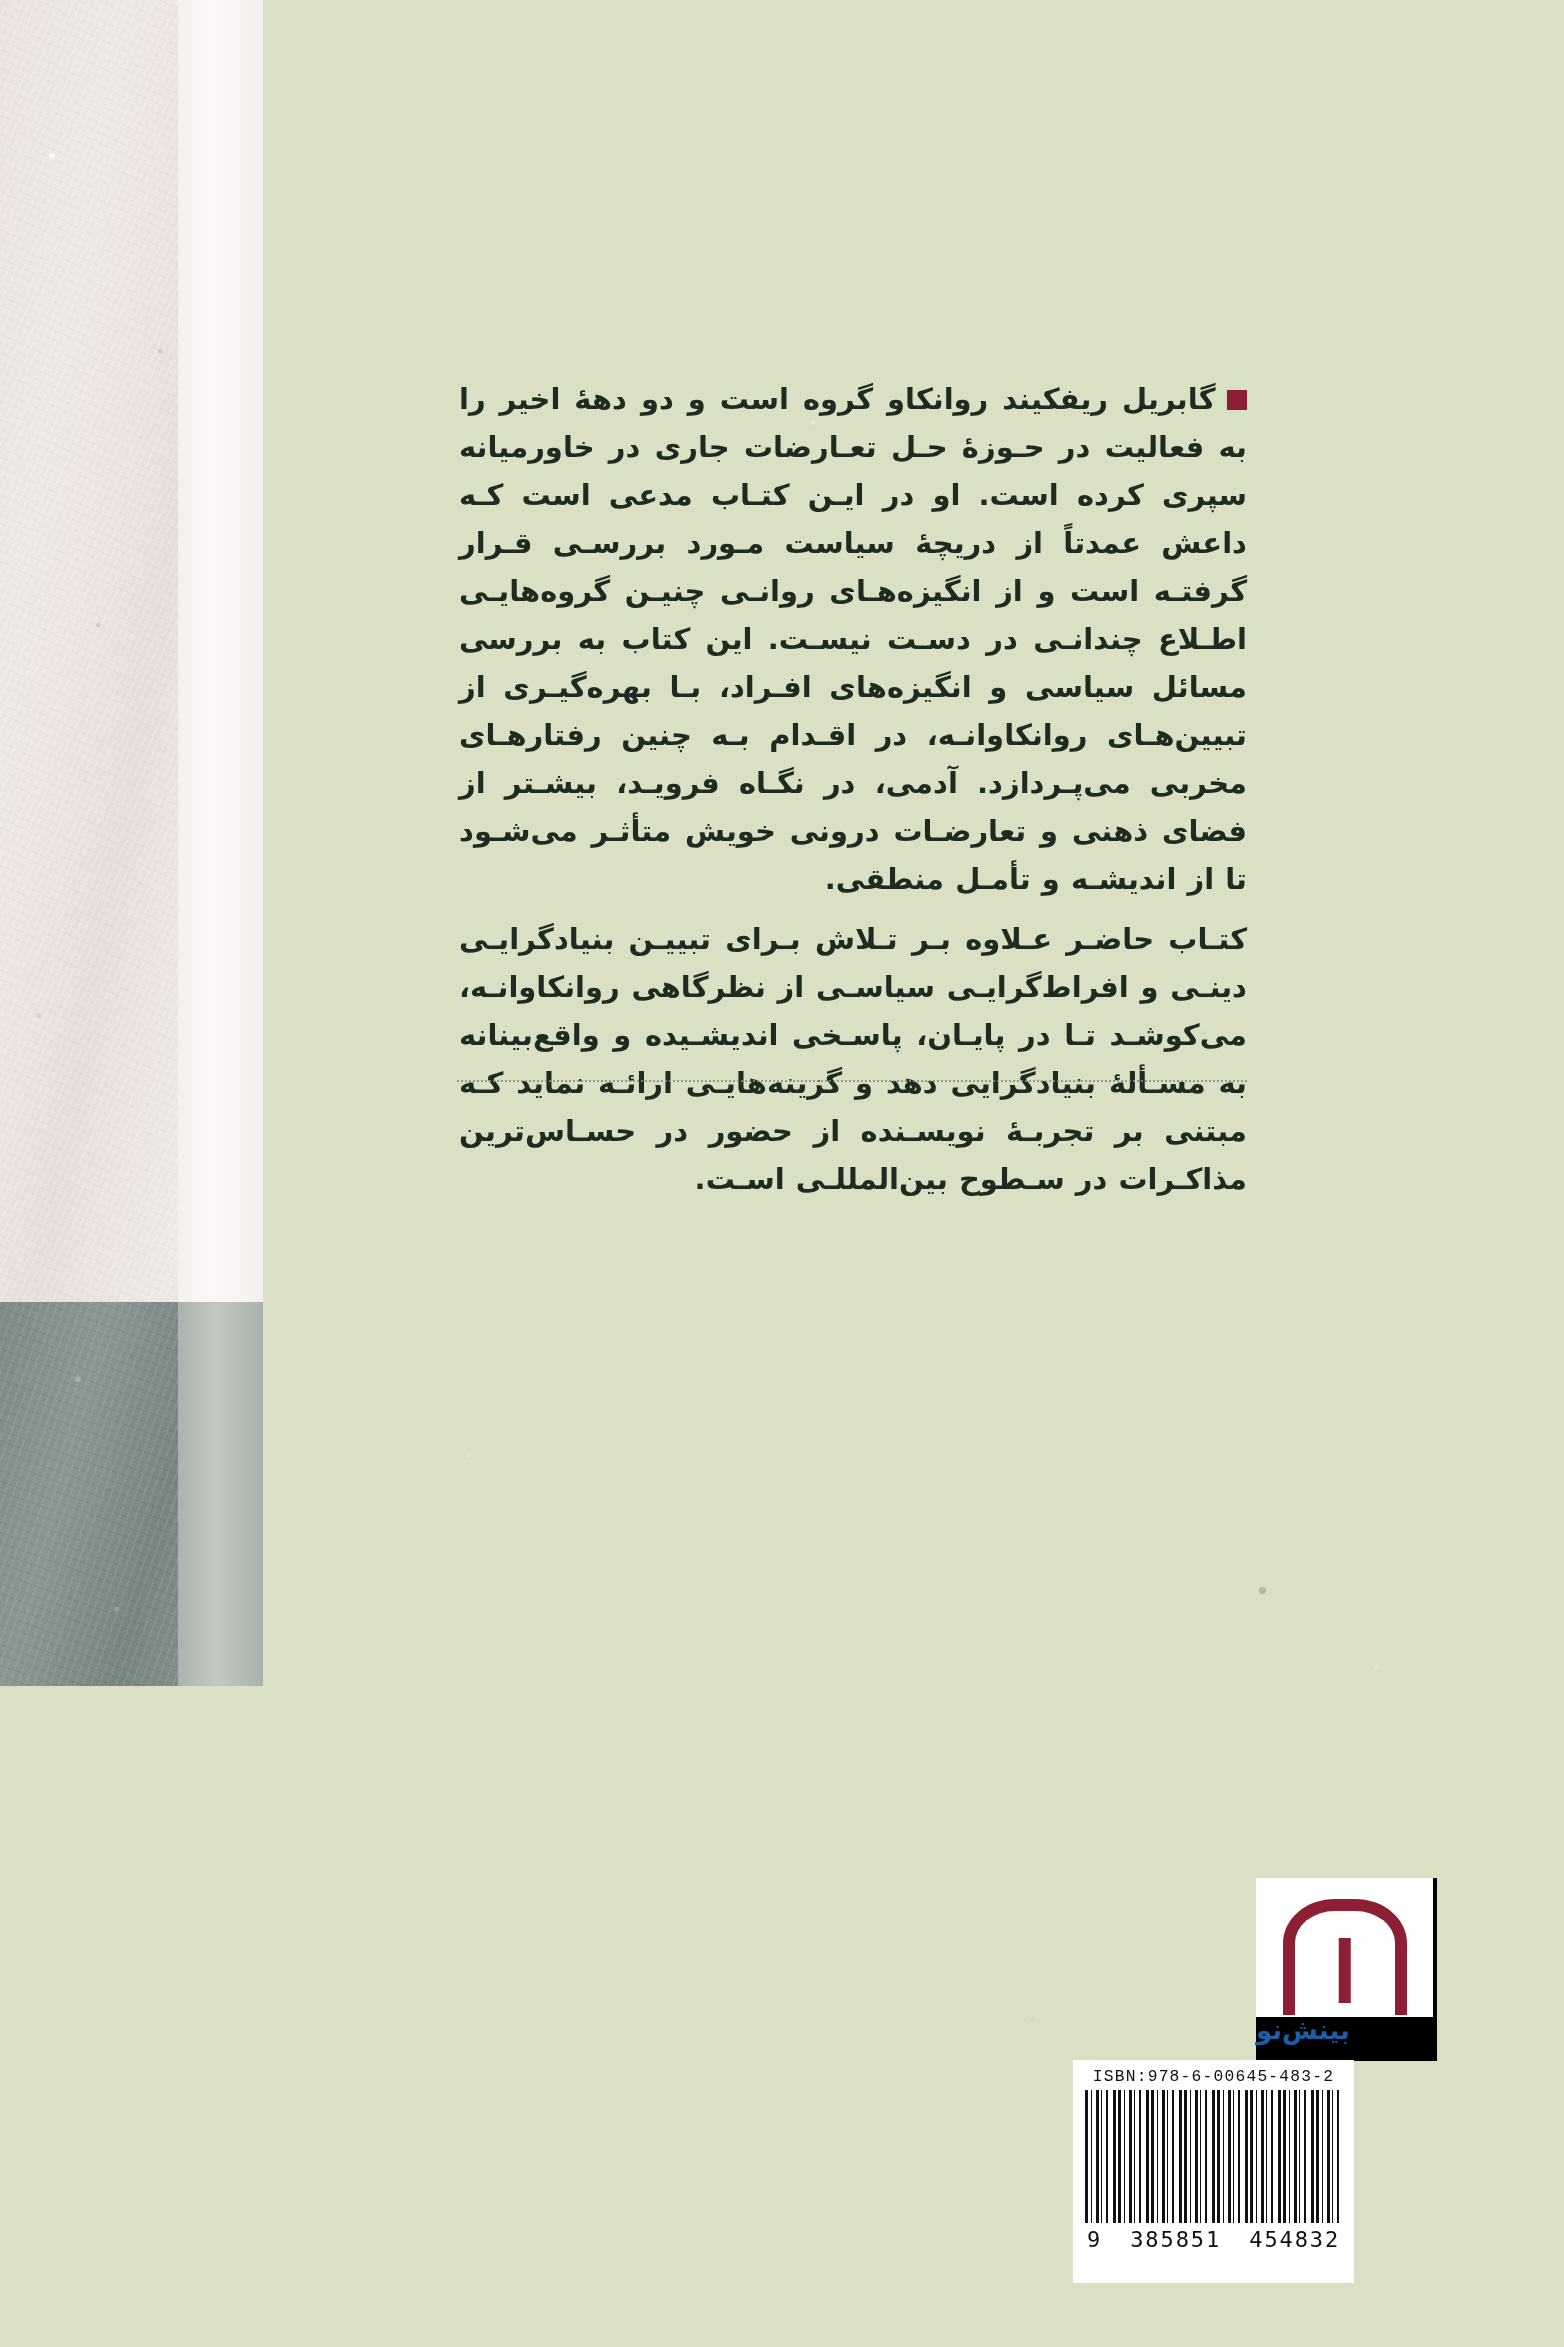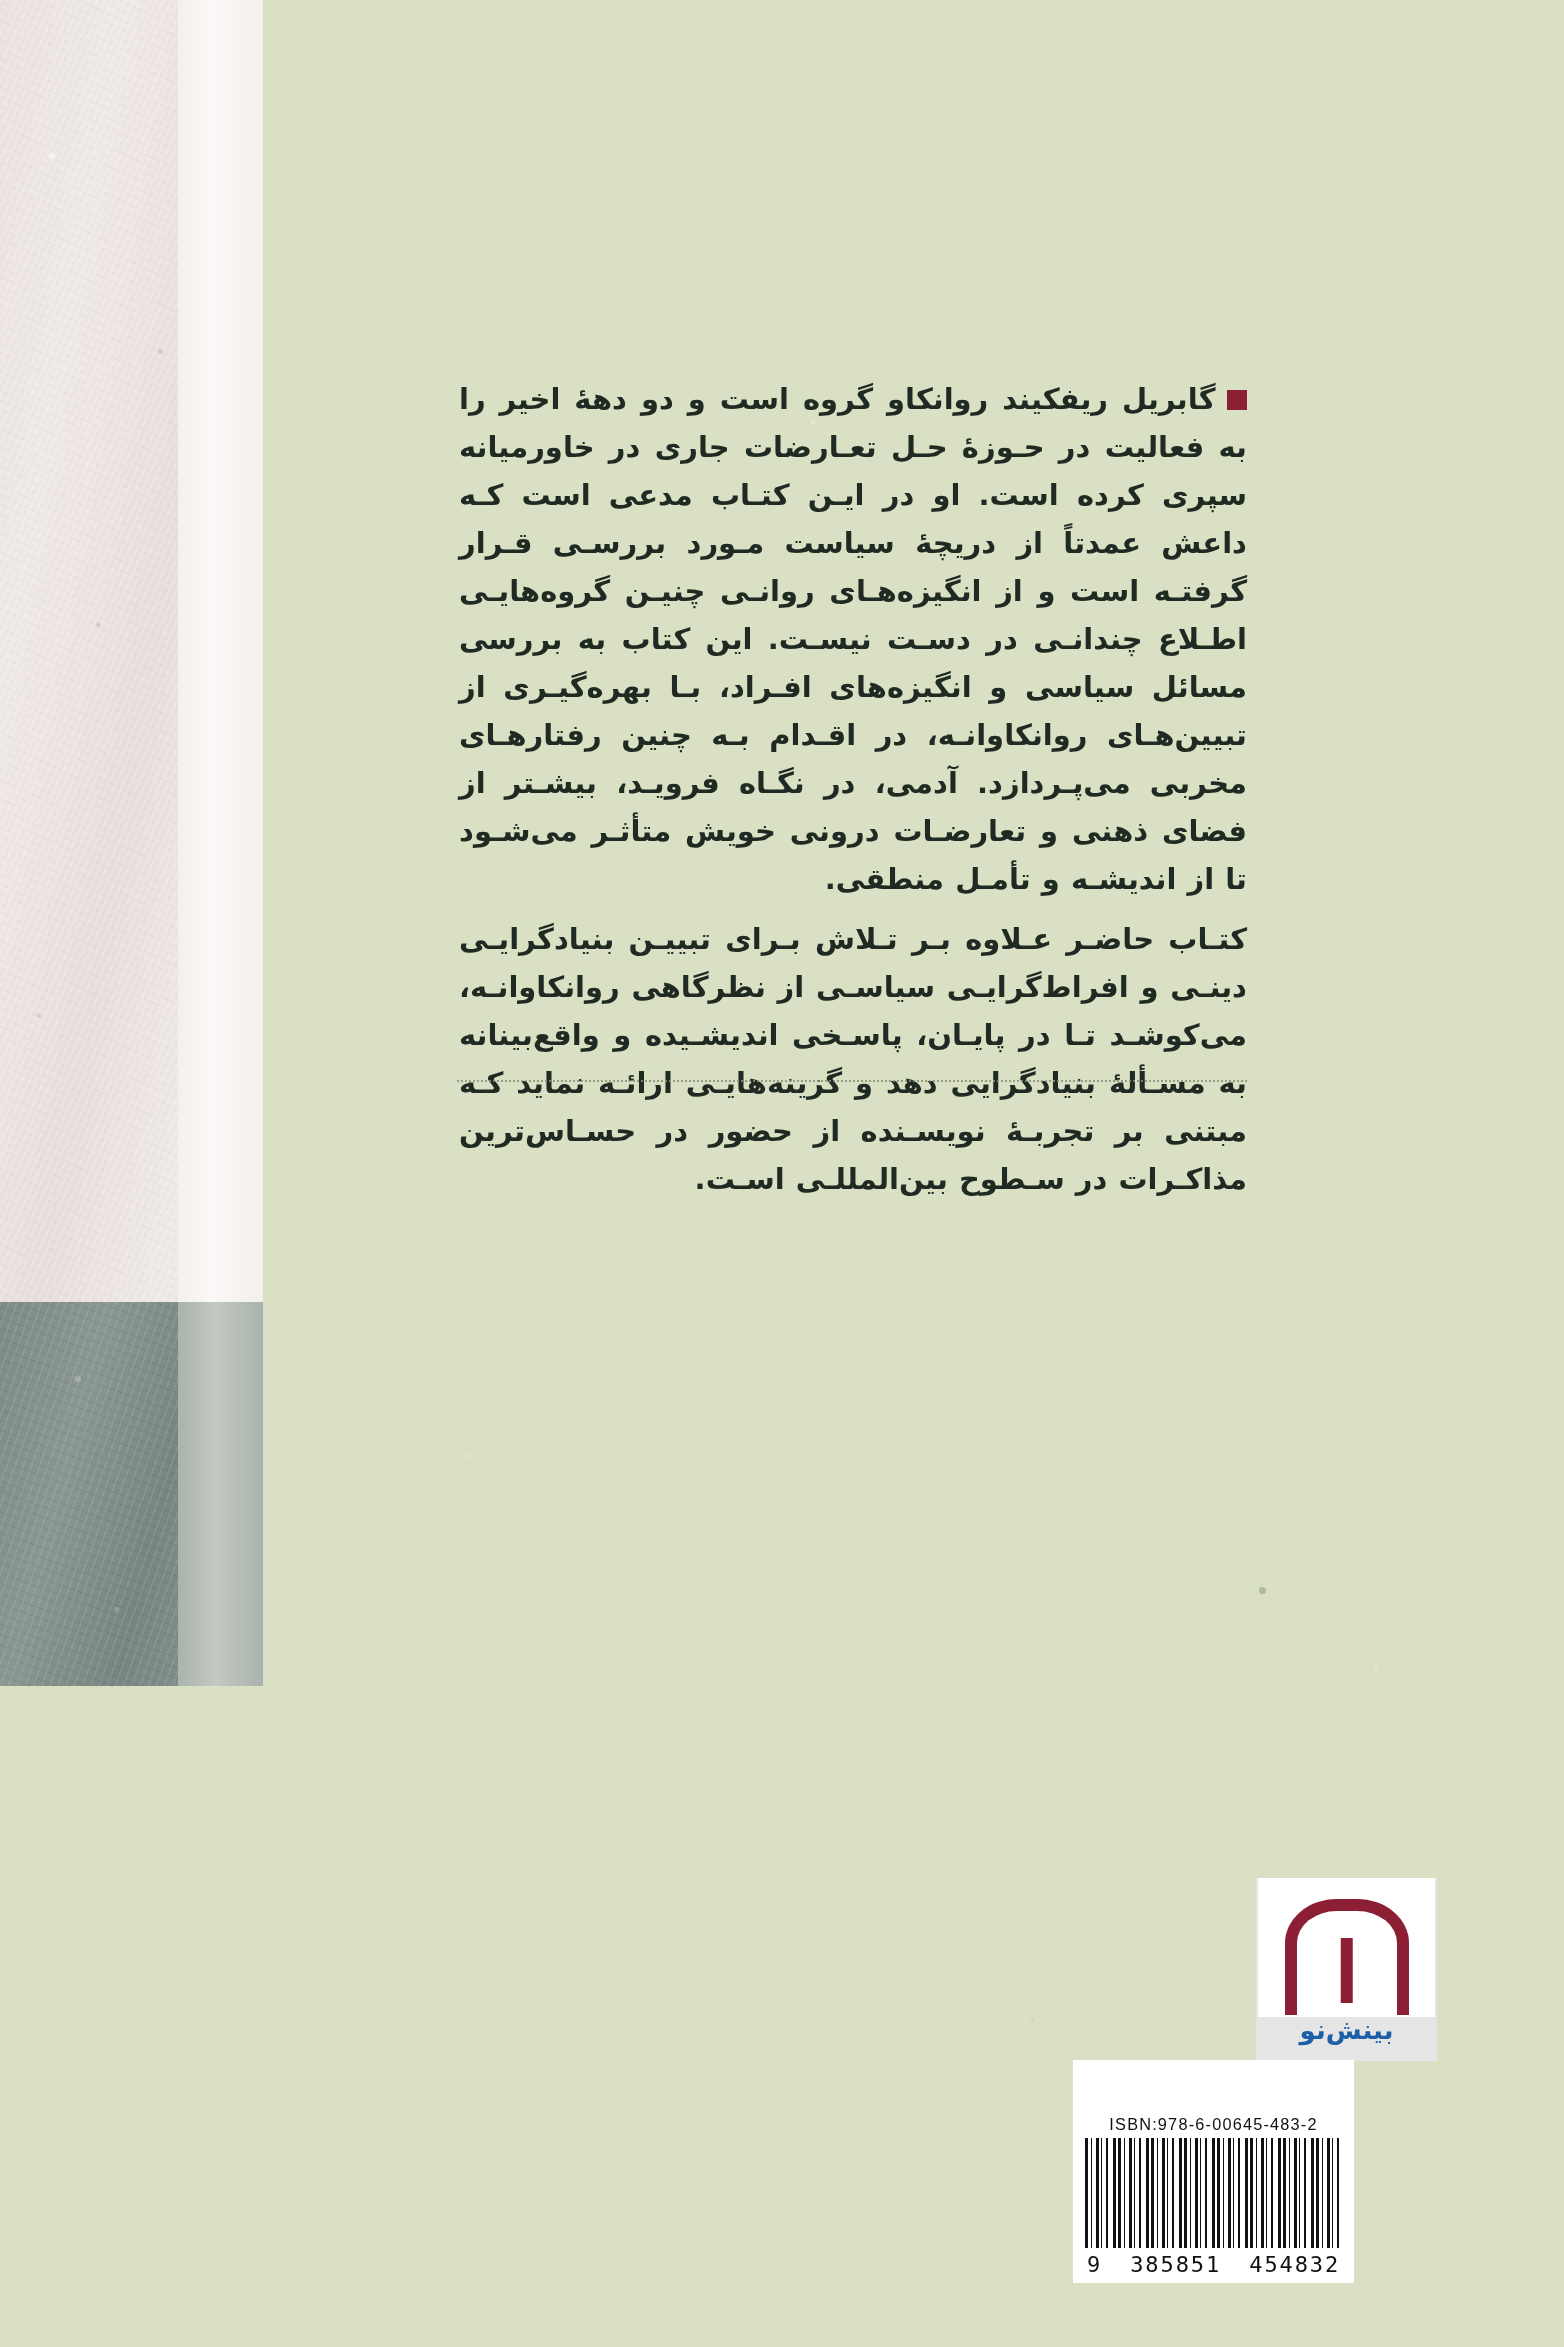--- a/index.html
+++ b/index.html
@@ -140,24 +140,24 @@
     opacity: .85;
   }
 
   
   .logo {
     position: absolute;
     left: 1256px;
     top: 1878px;
     width: 181px;
     height: 183px;
-    background: #e5e5e5;
+    background: #000000;
     display: flex;
     flex-direction: column;
-    align-items: center;
+    align-items: flex-end;
     justify-content: flex-start;
   }
   .logo-mark {
     width: 177px;
     height: 139px;
     position: relative;
     background: #ffffff;
   }
   .logo-mark .arch {
     position: absolute;
@@ -198,28 +198,27 @@
     width: 281px;
     height: 223px;
     background: #ffffff;
     box-sizing: border-box;
     padding: 6.7px 9.6px 5.8px 9.6px;
     display: flex;
     flex-direction: column;
     align-items: center;
   }
   .isbn-text {
-    font-family: Liberation Sans, sans-serif;
+    font-family: Liberation Mono, monospace;
     font-size: 16.3px;
     color: #111;
     letter-spacing: 1.2px;
     direction: ltr;
     margin-bottom: 4.8px;
     white-space: nowrap;
-    margin-top: 48px;
   }
   .bars {
     width: 257px;
     height: 133px;
     direction: ltr;
     background-color: #ffffff;
     background-image:
       repeating-linear-gradient(90deg,
         #111 0 2.9px, #fff 2.9px 5.8px, #111 5.8px 6.7px, #fff 6.7px 10.6px,
         #111 10.6px 14.4px, #fff 14.4px 16.3px, #111 16.3px 17.3px, #fff 17.3px 21px,

